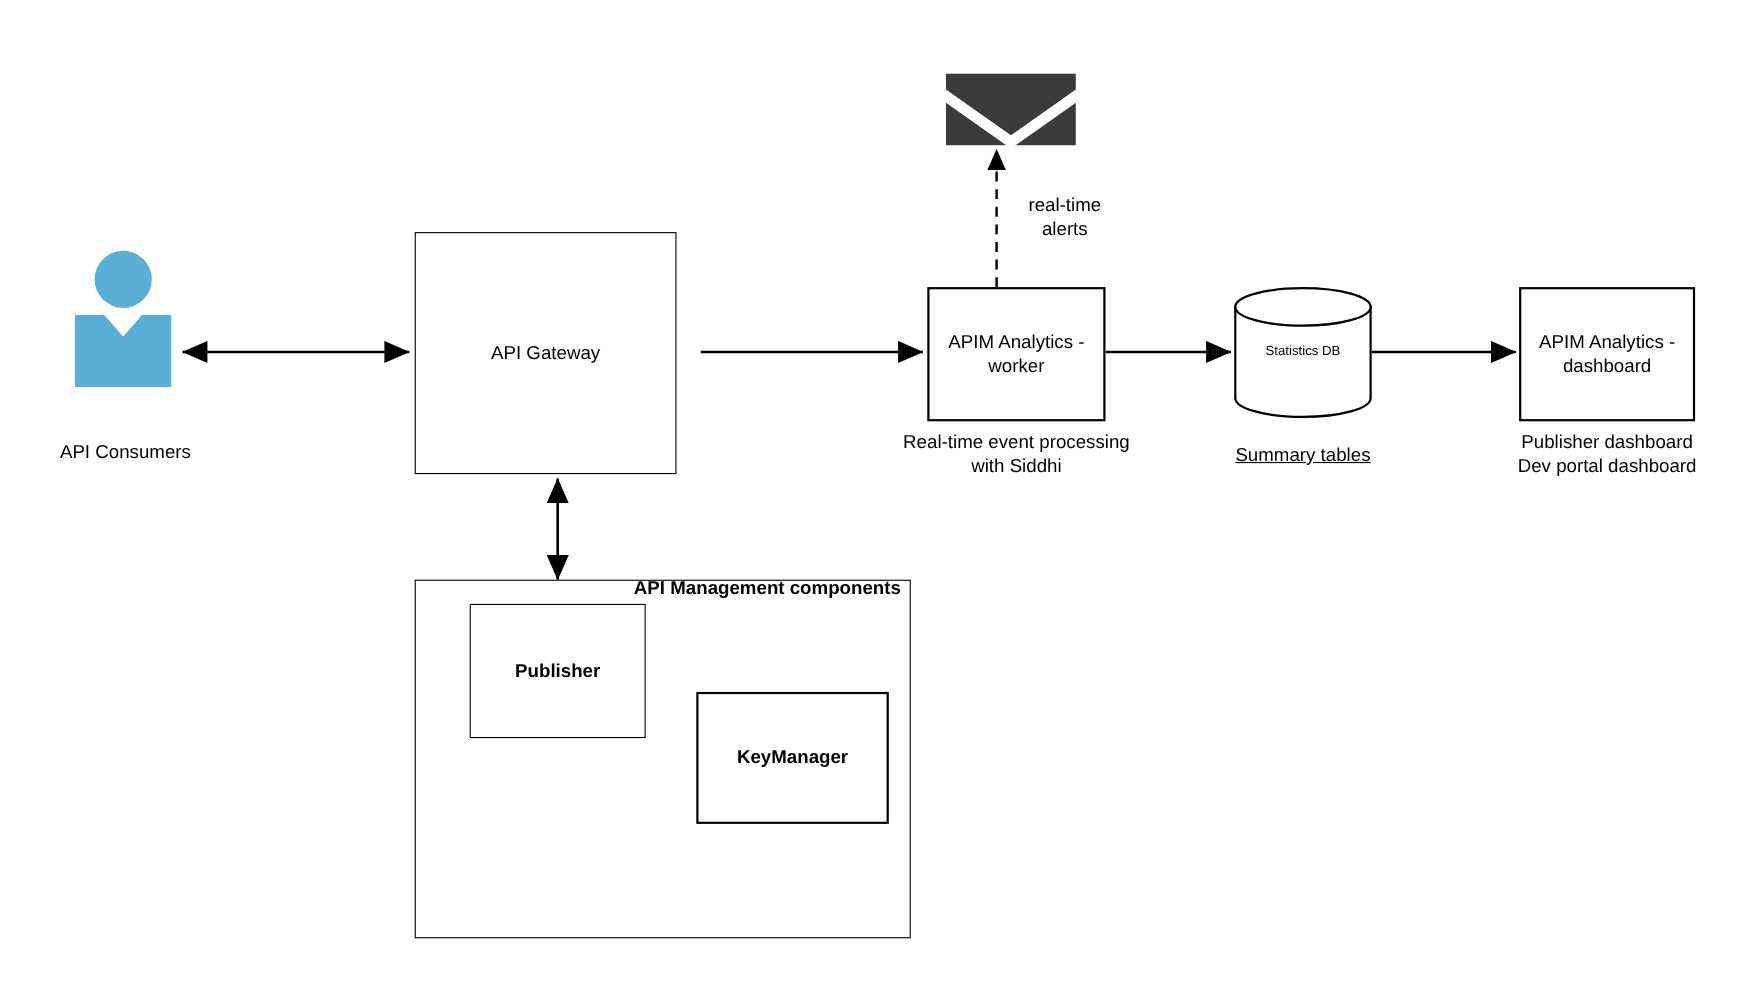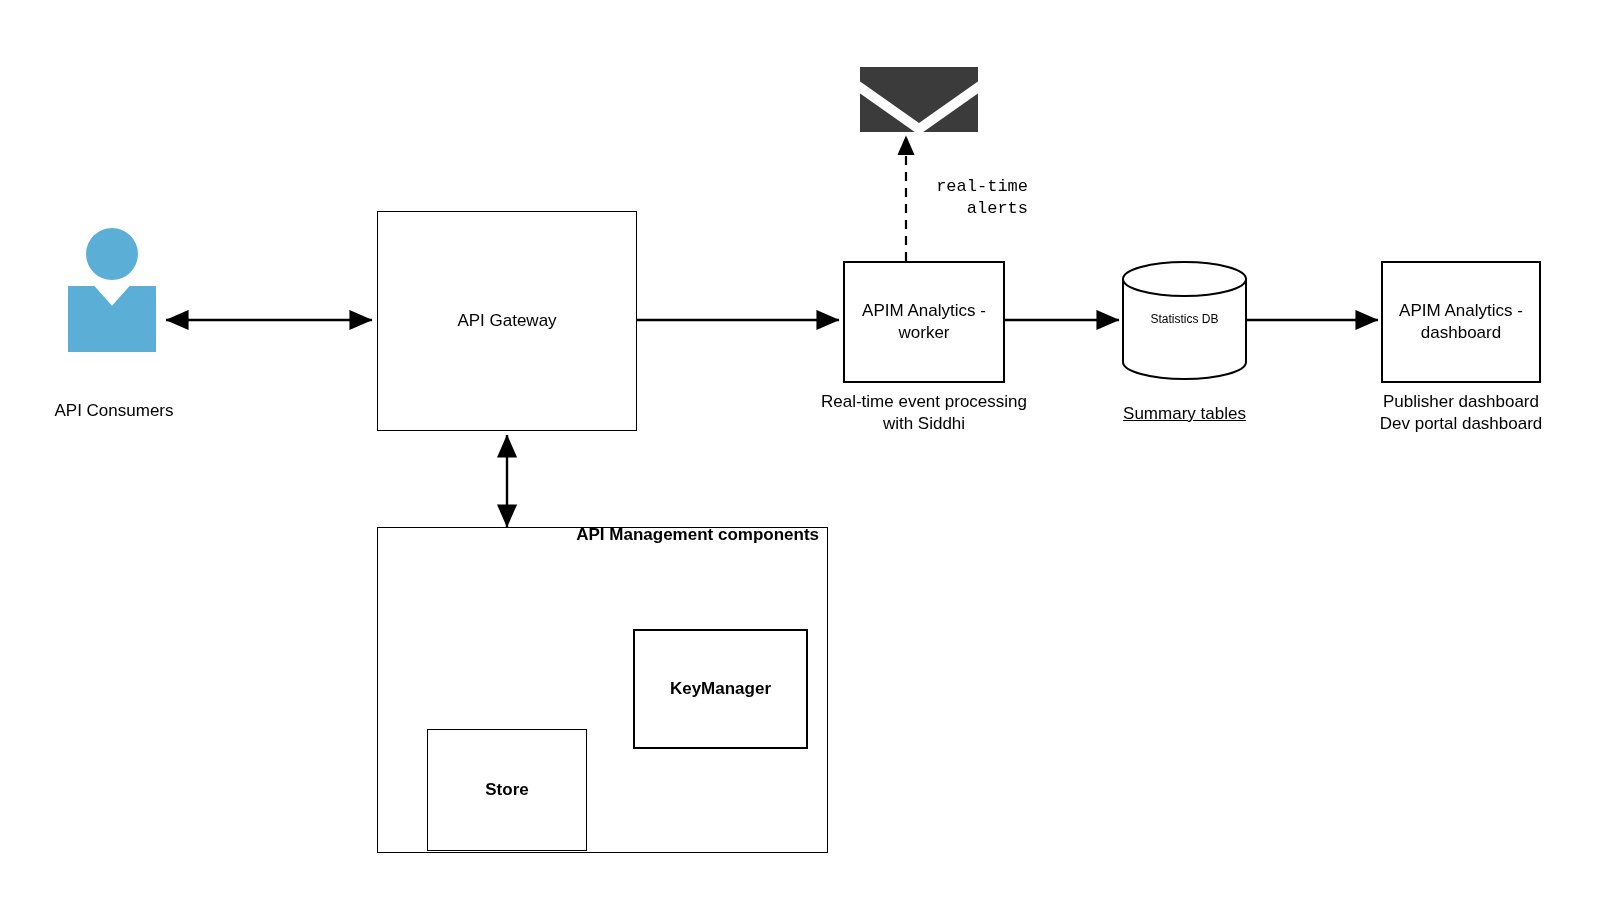--- a/index.html
+++ b/index.html
@@ -138,50 +138,50 @@
     </g>
   </svg>
 
   <div class="node" style="left:68px; top:228px; width:92px; height:140px;">
     <div class="actor-head" style="left:18px; top:0px; width:52px; height:52px; background:#5BAFD7;"></div>
     <div class="actor-body" style="left:0px; top:58px; width:88px; height:66px; background:#5BAFD7;
                 clip-path: polygon(0% 0%, 30% 0%, 50% 30%, 70% 0%, 100% 0%, 100% 100%, 0% 100%);"></div>
   </div>
   <div class="caption" style="left:8px; top:352px; width:212px;margin-top:48px;">API Consumers</div>
 
-  <div class="node box thin" style="left:377px; top:211px; width:260px; height:220px;">
+  <div class="node box thin" style="left:377px; top:211px; width:238px; height:220px;">
     <span>API Gateway</span>
   </div>
 
   <div class="node box" style="left:843px; top:261px; width:162px; height:122px;">
     <span style="white-space:pre-line;">APIM Analytics -
 worker</span>
   </div>
   <div class="caption" style="left:784px; top:391px; width:280px;">Real-time event processing
 with Siddhi</div>
 
   <div class="db-text" style="left:1113px; top:312px; width:143px;">Statistics DB</div>
   <div class="caption" style="left:1069px; top:403px; width:231px;text-decoration:underline;">Summary tables</div>
 
   <div class="node box" style="left:1381px; top:261px; width:160px; height:122px;">
     <span style="white-space:pre-line;">APIM Analytics -
 dashboard</span>
   </div>
   <div class="caption" style="left:1331px; top:391px; width:260px;">Publisher dashboard
 Dev portal dashboard</div>
 
-  <div class="label-inline" style="left:908px; top:176px; width:120px; text-align:right;font-family:Liberation Mono, monospace;">real-time
+  <div class="label-inline" style="left:908px; top:176px; width:120px; text-align:center;">real-time
 alerts</div>
 
   <div class="node box container-box" style="left:377px; top:527px; width:451px; height:326px;">
     <div style="position:absolute; right:8px; top:-4px; font-size:17px; text-align:right;">API Management components</div>
 
+    <div class="node box thin" style="left:49px; top:21px; width:160px; height:122px;">
+      <span>Publisher</span>
+    </div>
 
-    <div class="node box thin" style="left:49px; top:201px; width:160px; height:122px;">
-      <span>Store</span>
-    </div>
 
     <div class="node box" style="left:255px; top:101px; width:175px; height:120px;">
       <span>KeyManager</span>
     </div>
   </div>
 
 </div>
 
 </body></html>

